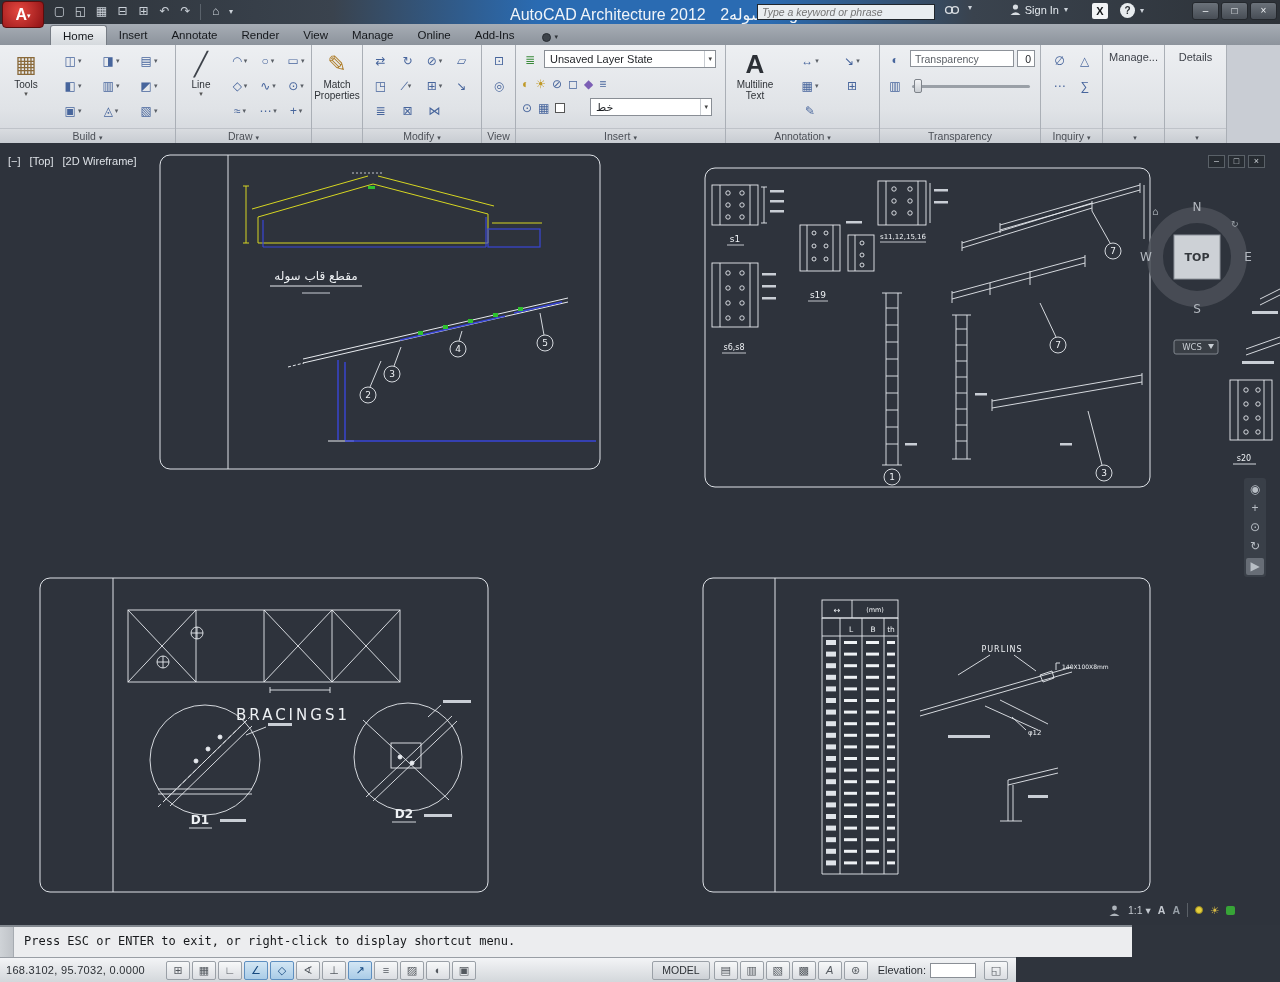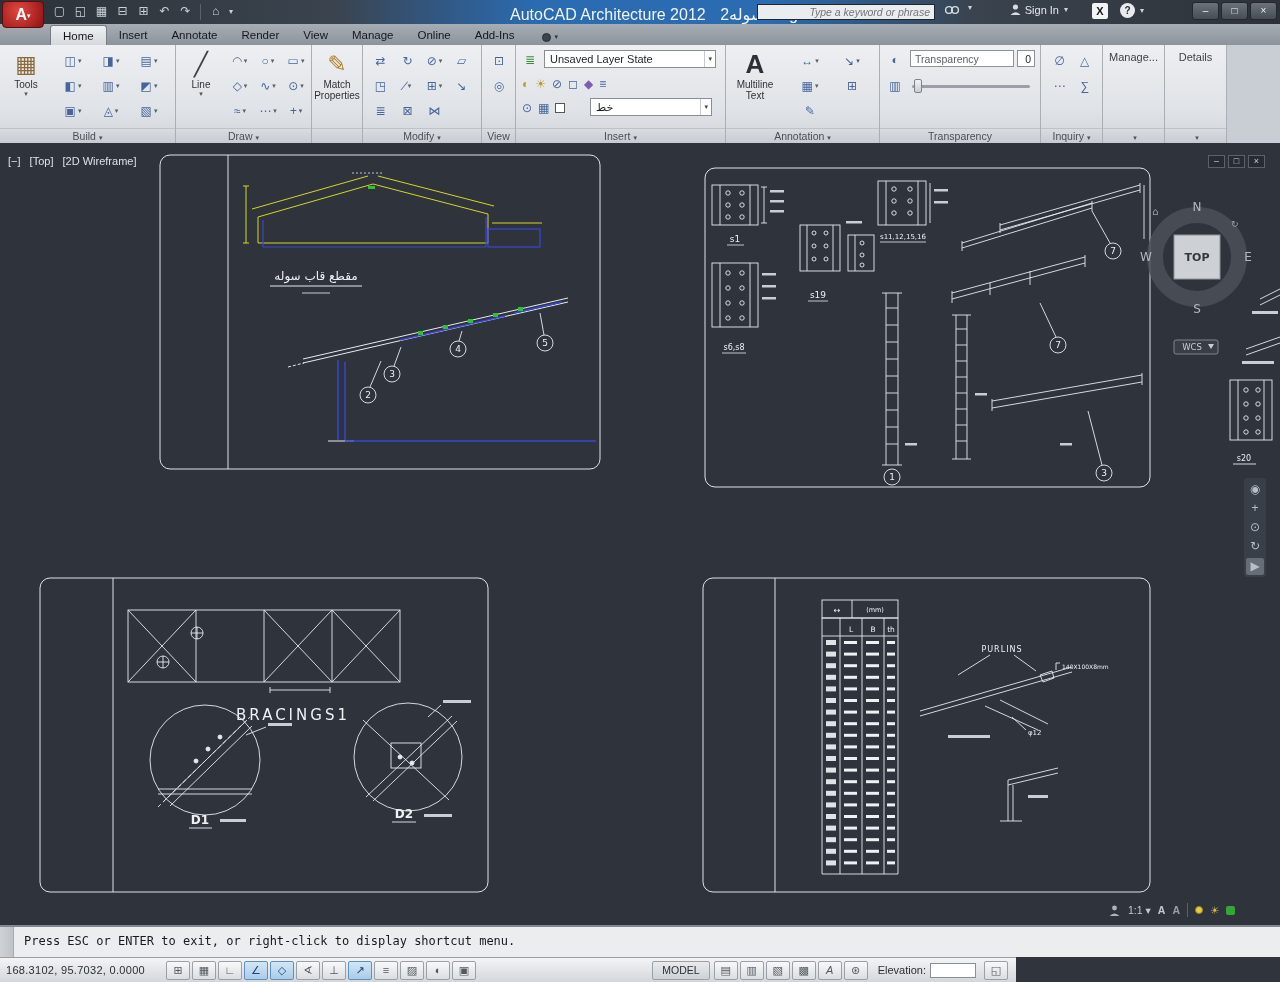--- a/index.html
+++ b/index.html
@@ -15,21 +15,21 @@
     color:#fff; font-weight:bold; font-size:16px; text-align:center; line-height:25px; }
   #appbtn b { font-size:7px; font-weight:normal; vertical-align:middle; }
   #qat { position:absolute; left:50px; top:2px; display:flex; gap:2px; align-items:center; }
   .tbic { width:19px; height:19px; line-height:19px; text-align:center; color:#ccd2d9; font-size:12px; }
   .tbsep { width:1px; height:16px; background:#5a626b; margin:0 3px; }
   .tbarr { color:#ccd2d9; font-size:8px; padding:0 2px; }
   #titletext { position:absolute; left:0; right:0; top:5px; text-align:center; font-size:16px; color:#f0f4f8; pointer-events:none;padding-left:28px; }
   #titletext .doc { margin-left:10px; }
   #searchbox { position:absolute; right:345px; top:4px; width:178px; height:16px; border:1px solid #20262c;
     background:#e9edf0; font-size:10.5px; font-style:italic; color:#767c83; padding:0 4px;
-    font-family:"Liberation Sans","DejaVu Sans",sans-serif;text-align:right; }
+    font-family:"Liberation Sans","DejaVu Sans",sans-serif; }
   .infoitem { position:absolute; top:3px; color:#e4e9ee; font-size:11px; display:flex; align-items:center; gap:3px; }
   .exchbtn { width:16px; height:16px; background:#f2f4f6; color:#14171a; font-weight:bold; font-size:11px;
     text-align:center; line-height:16px; border-radius:2px; }
   .helpbtn { width:15px; height:15px; background:#e8ecef; color:#2a2e33; border-radius:50%; font-size:10px;
     font-weight:bold; text-align:center; line-height:15px; }
   #winbtns { position:absolute; right:3px; top:2px; display:flex; gap:2px; }
   .winbtn { width:27px; height:18px; background:linear-gradient(#6b727a,#474d55); border:1px solid #24282d;
     border-radius:3px; color:#eef1f4; font-size:10px; text-align:center; line-height:16px; }
 
   
@@ -75,21 +75,21 @@
     border-radius:3px; padding:2px 0; }
   .navic { height:19px; text-align:center; color:#b8bec5; font-size:12px; line-height:19px; }
   .navic.play { background:rgba(150,156,164,0.5); border-radius:2px; margin:2px 2px 0 2px; height:17px; line-height:17px; }
   #scalebar { position:absolute; left:1108px; top:757px; height:20px; display:flex; align-items:center; gap:7px;
     color:#c4c9d0; font-size:10.5px; }
   #scalebar .divider { width:1px; height:14px; background:#5a6067; }
   .bulb { width:8px; height:8px; border-radius:50%; background:#e4ce3c; border:1px solid #9a8a20; }
   .greensq { width:9px; height:9px; background:#37a437; border-radius:2px; }
 
   
-  #cmd { position:absolute; top:925px; left:0; width:1280px; height:32px; background:#ecedef;
+  #cmd { position:absolute; top:925px; left:0; width:1132px; height:32px; background:#ecedef;
     border-top:2px solid #82888f; }
   #cmdgrip { position:absolute; left:0; top:0; width:14px; height:32px;
     background:linear-gradient(90deg,#cfd3d7,#bfc3c8); border-right:1px solid #a6abb1; }
   #cmdtext { position:absolute; left:24px; top:7px; font-family:"DejaVu Sans Mono","Liberation Mono",monospace;
     font-size:12px; color:#17191c; }
 
   
   #status { position:absolute; top:957px; left:0; width:1016px; height:25px;
     background:linear-gradient(#f3f4f6,#d3d7db); border-top:1px solid #999ea5; display:flex; align-items:center;
     font-size:11px; color:#2b2f34; padding:0 6px; }

